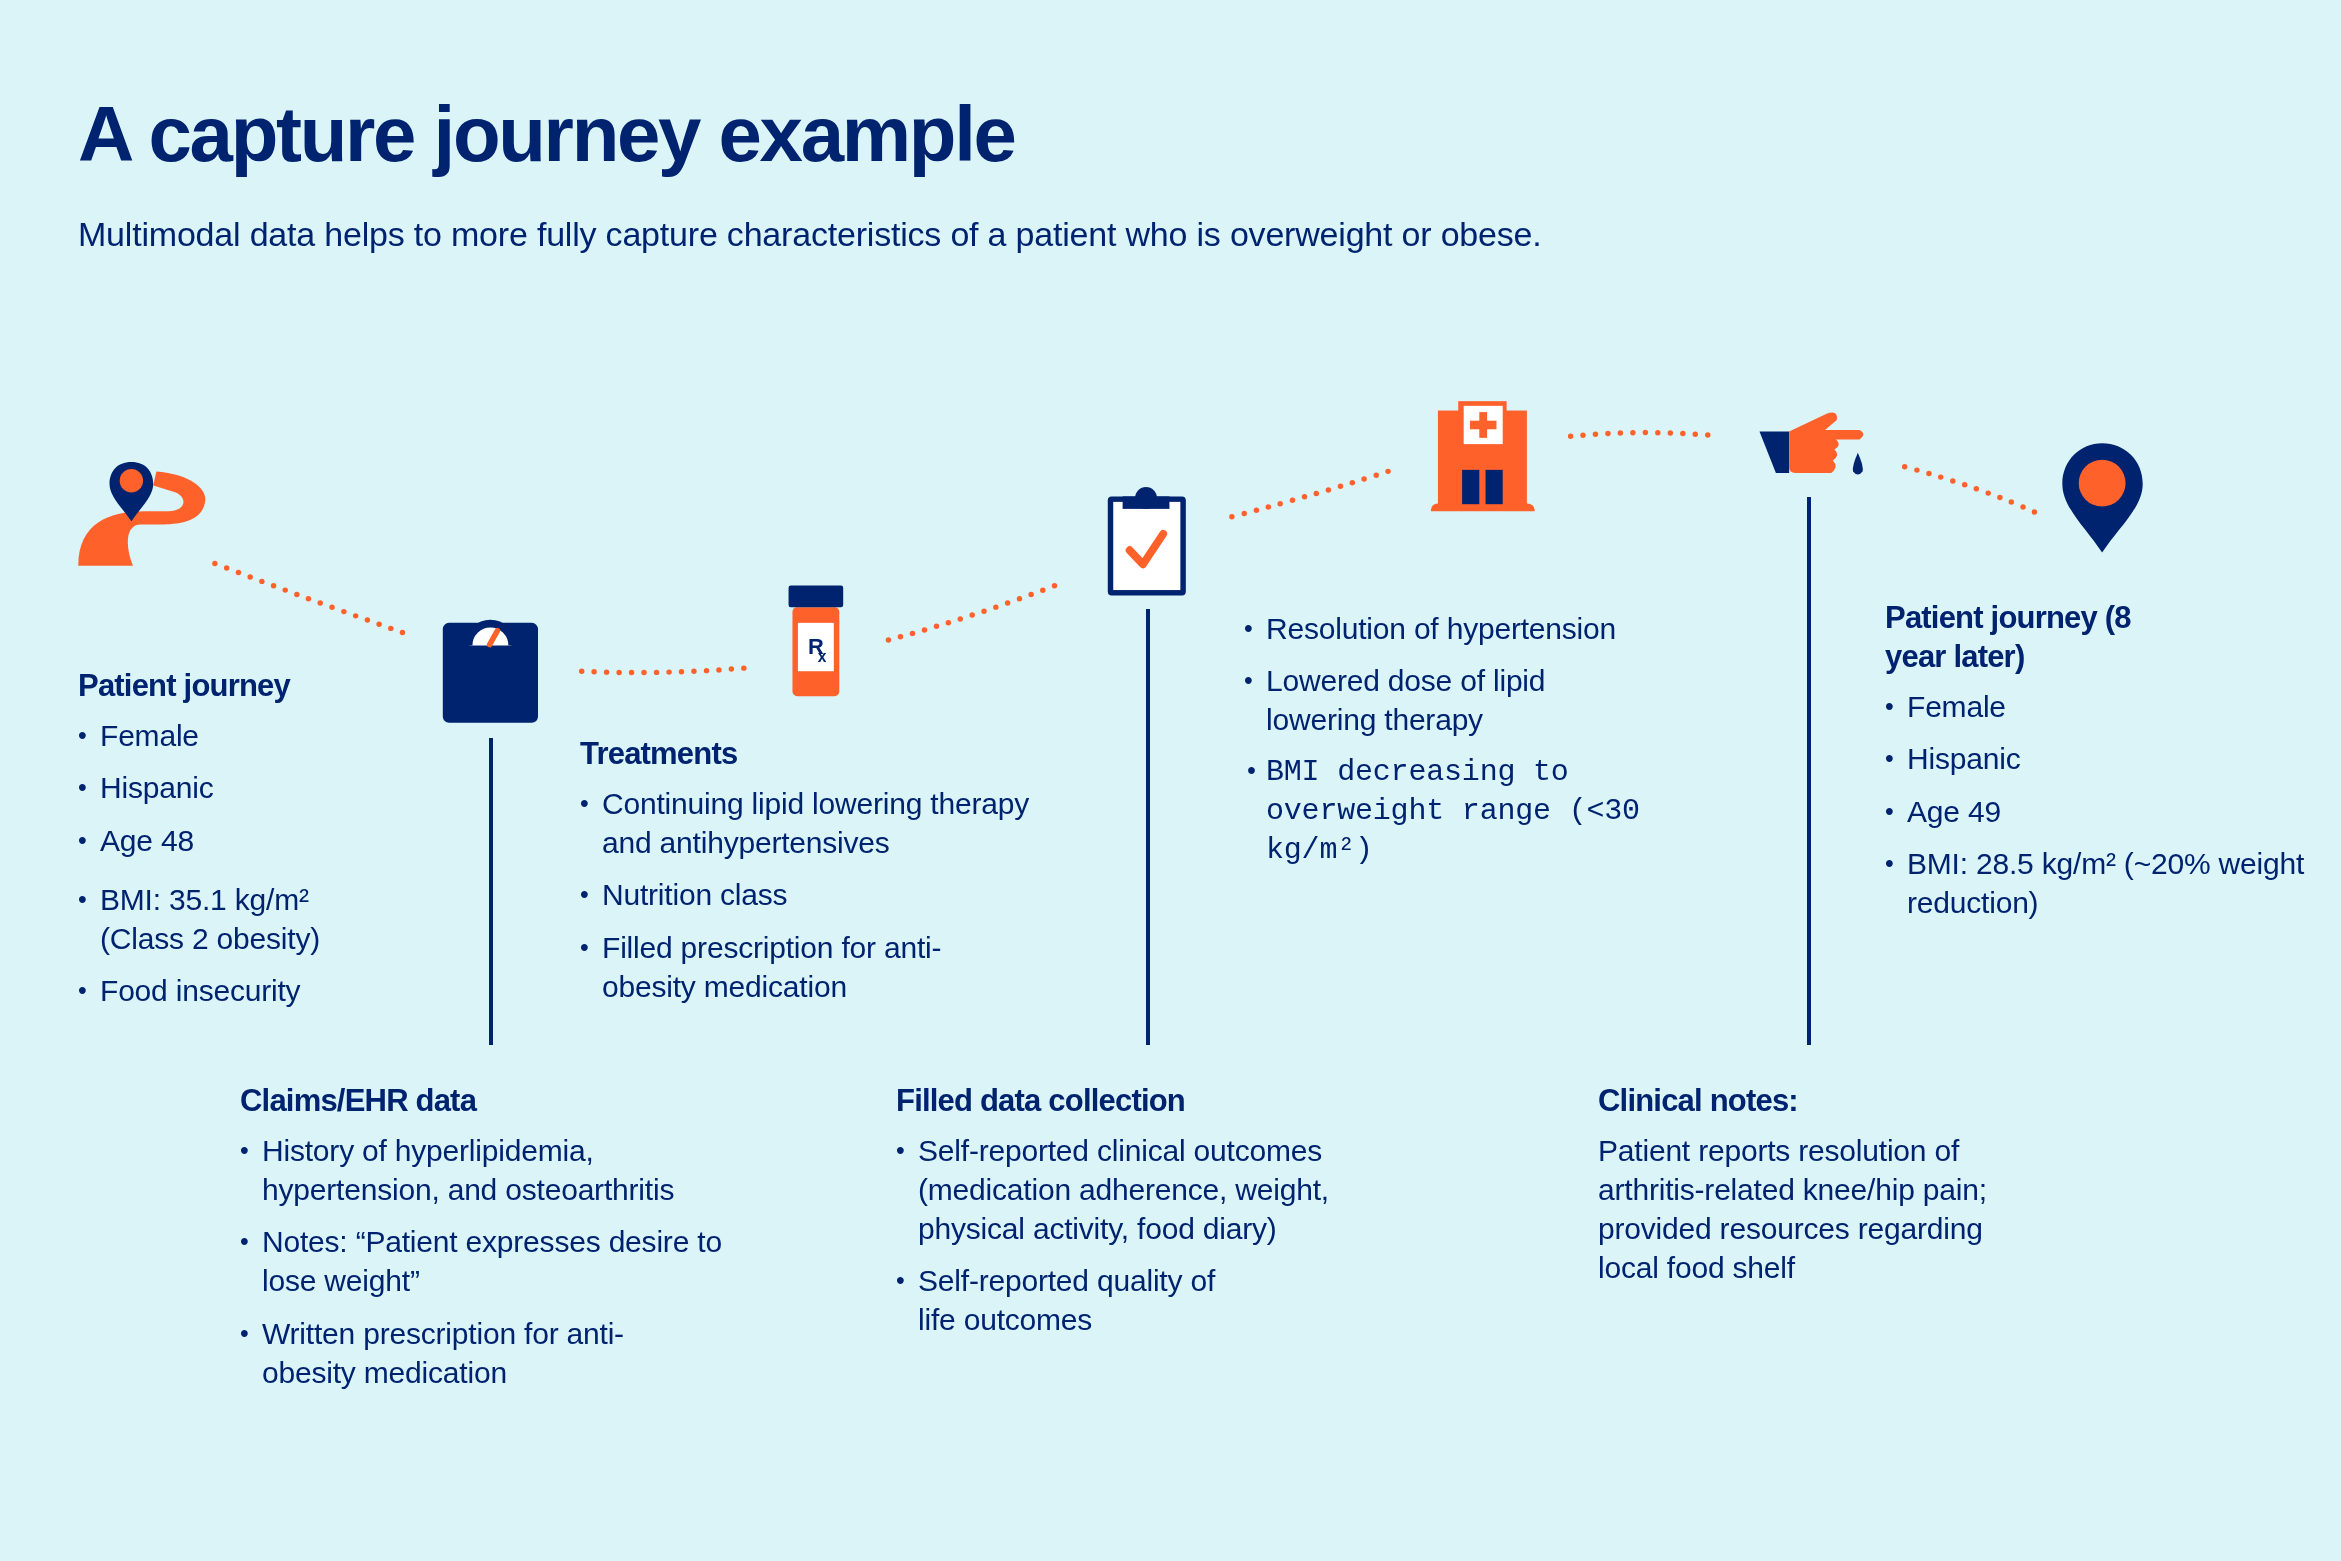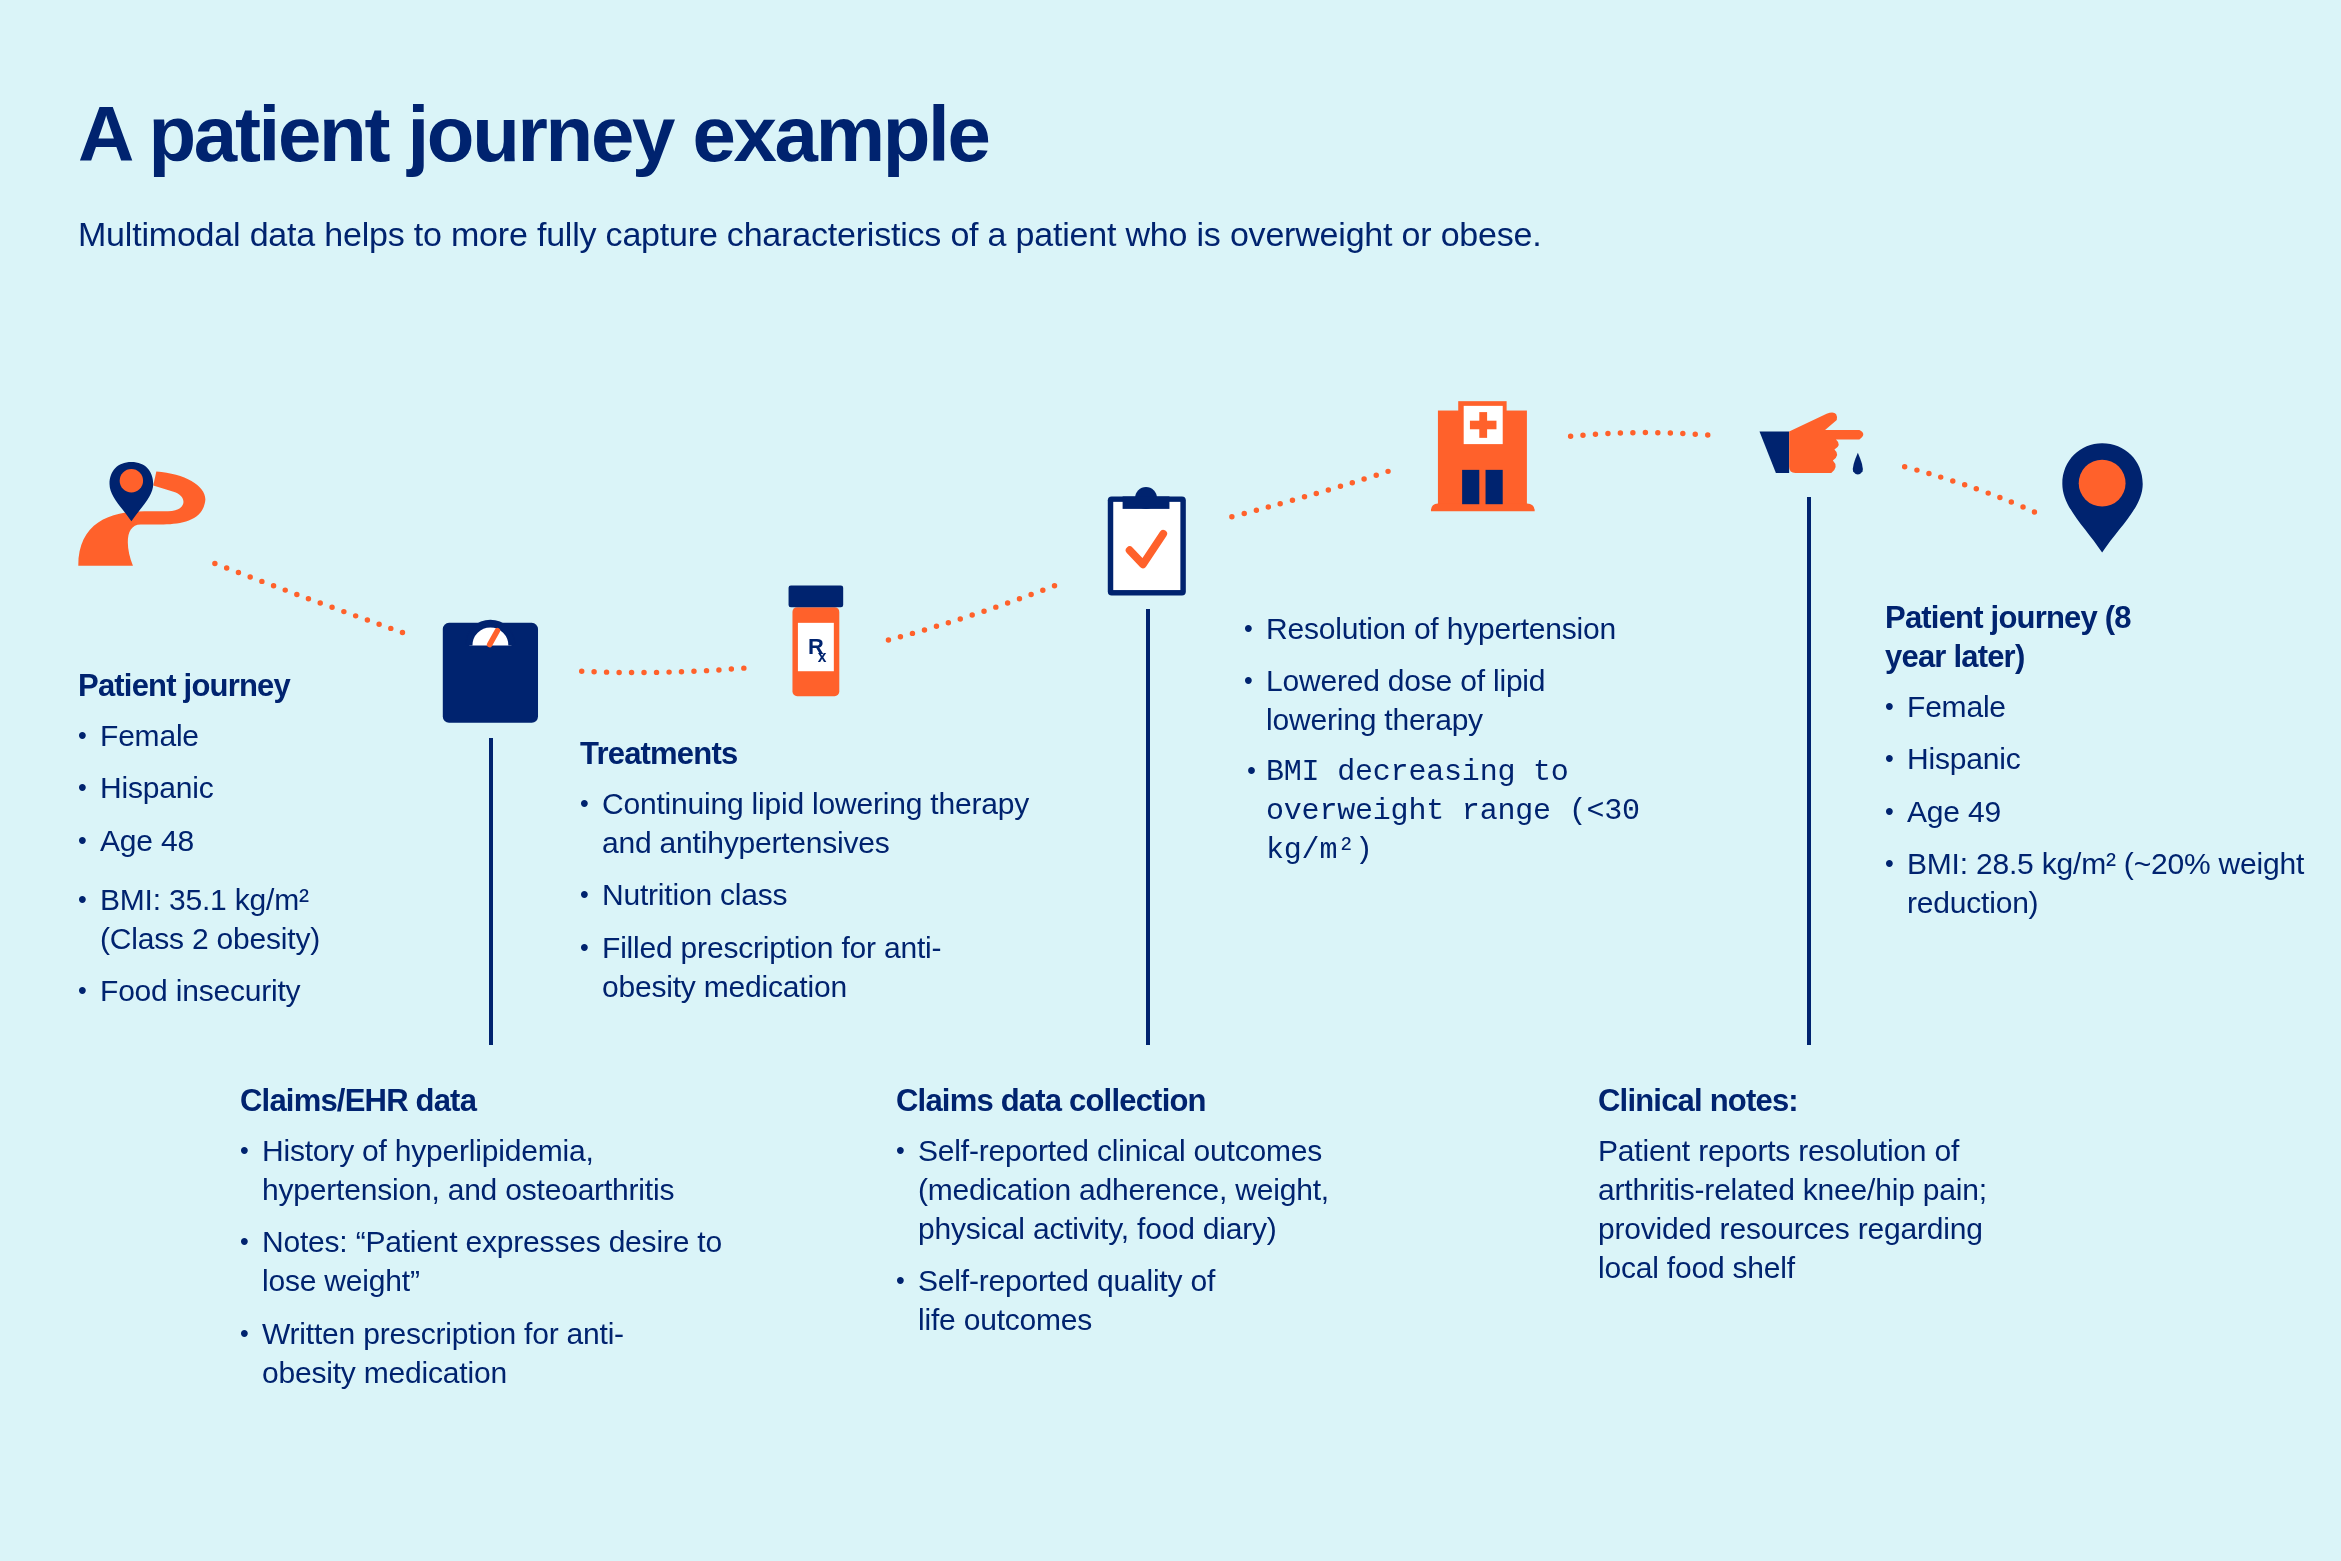--- a/index.html
+++ b/index.html
@@ -28,21 +28,21 @@
   .block li::before {
     content:"•"; position:absolute; left:0; top:0; font-size:25px;
   }
   .block p { margin:11px 0 0 0; font-size:30px; line-height:39px; letter-spacing:-0.2px; }
   .vline { position:absolute; width:3.9px; background:#00236F; }
   svg.overlay { position:absolute; left:0; top:0; }
 </style>
 </head>
 <body>
 
-<h1 id="title" class="abs">A patient journey example</h1>
+<h1 id="title" class="abs">A capture journey example</h1>
 <p id="subtitle" class="abs">Multimodal data helps to more fully capture characteristics of a patient who is overweight or obese.</p>
 
 <svg class="overlay" width="2342" height="1561" viewBox="0 0 3000 2000">
   <g fill="none" stroke="#FF612B" stroke-width="7" stroke-linecap="round" stroke-dasharray="0 16">
     <path d="M275 722 Q400 770 520 812"></path>
     <path d="M745 860 Q850 865 965 855"></path>
     <path d="M1138 820 Q1250 790 1365 745"></path>
     <path d="M1578 662 Q1700 630 1790 600"></path>
     <path d="M2012 559 Q2100 550 2195 558"></path>
     <path d="M2440 598 Q2540 625 2615 660"></path>
@@ -146,21 +146,21 @@
 <div class="abs block" style="left:240px; top:1081px; width:515px;">
   <h3>Claims/EHR data</h3>
   <ul>
     <li style="width:500px;">History of hyperlipidemia, hypertension, and osteoarthritis</li>
     <li style="width:500px;">Notes: “Patient expresses desire to lose weight”</li>
     <li style="width:390px;">Written prescription for anti-obesity medication</li>
   </ul>
 </div>
 
 <div class="abs block" style="left:896px; top:1081px; width:531px;">
-  <h3>Claims data collection</h3>
+  <h3>Filled data collection</h3>
   <ul>
     <li style="width:500px;">Self-reported clinical outcomes (medication adherence, weight, physical activity, food diary)</li>
     <li style="width:336px;">Self-reported quality of life outcomes</li>
   </ul>
 </div>
 
 <div class="abs block" style="left:1598px; top:1081px; width:453px;">
   <h3>Clinical notes:</h3>
   <p style="width:445px;">Patient reports resolution of arthritis-related knee/hip pain; provided resources regarding local food shelf</p>
 </div>

